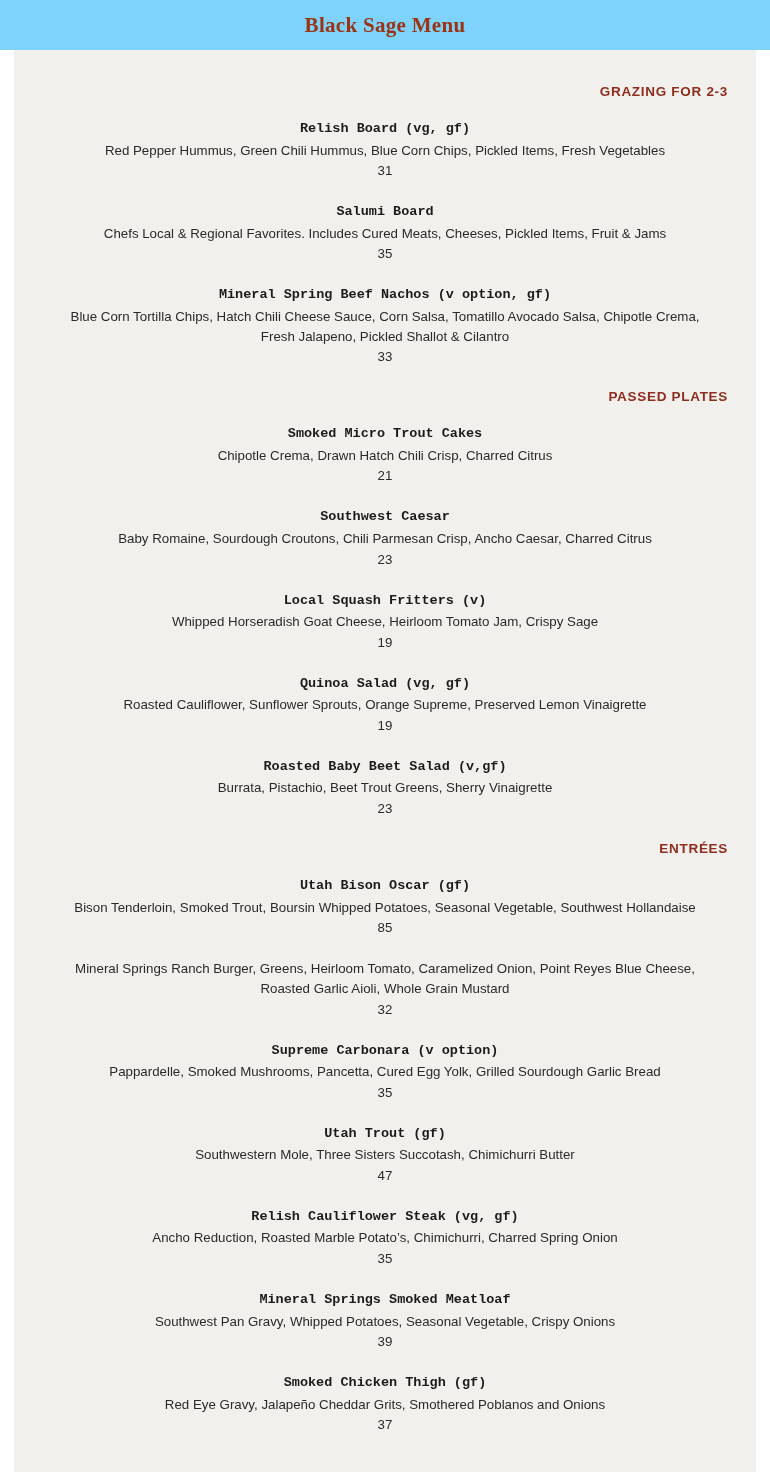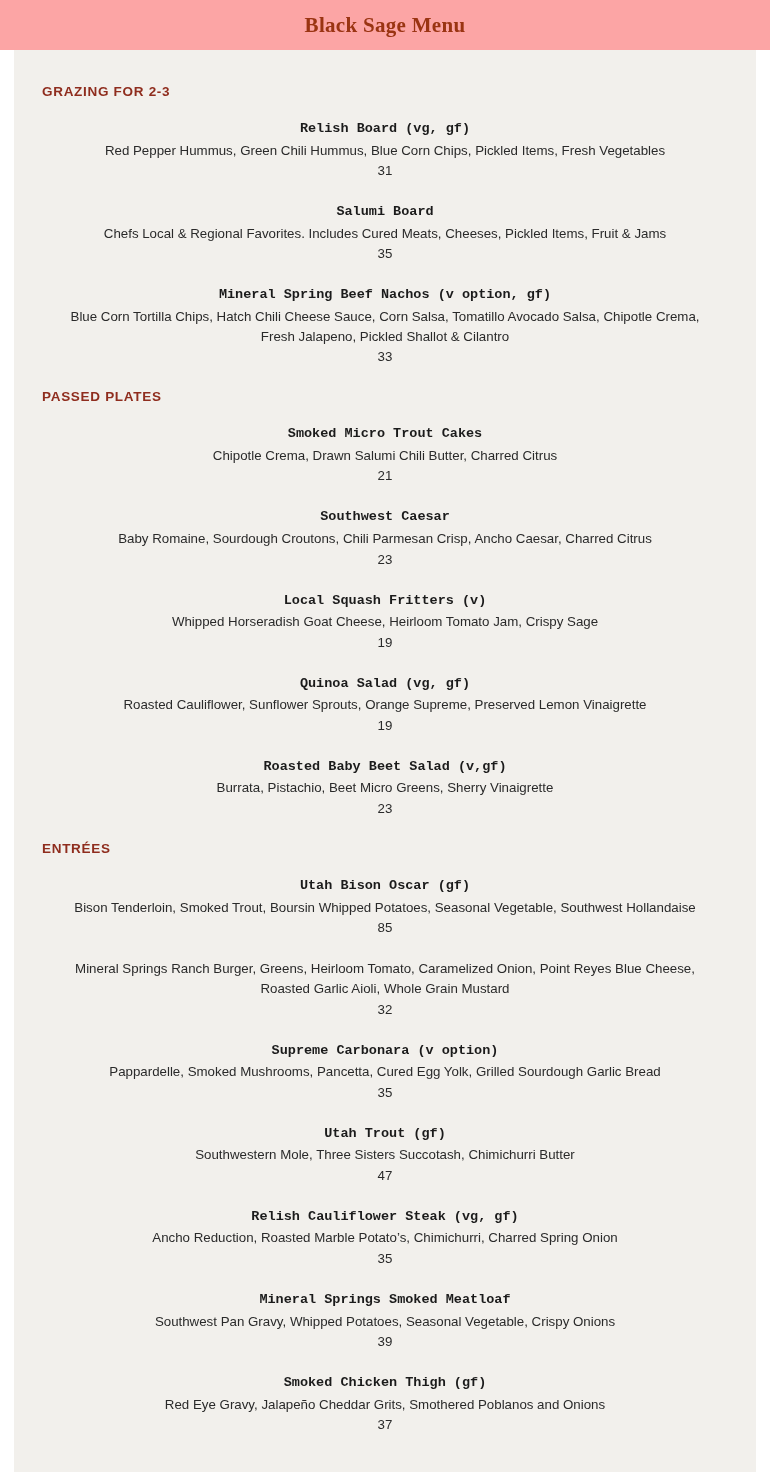--- a/index.html
+++ b/index.html
@@ -22,33 +22,33 @@
   }
   .menu-title {
     text-align: center;
     font-family: "Liberation Serif", serif;
     font-weight: bold;
     font-size: 21px;
     color: #9a3412;
     letter-spacing: 0.3px;
     padding: 13px 0 12px 0;
     margin: 0;
-    background: #fca5a5;
+    background: #7dd3fc;
   }
   .menu-body {
     background: #f2f0ec;
     margin: 0 14px 0 14px;
     padding: 26px 28px 40px 28px;
     box-sizing: border-box;
   }
   .section {
     margin-bottom: 4px;
   }
   .section-heading {
-    text-align: left;
+    text-align: right;
     font-size: 13.5px;
     font-weight: bold;
     letter-spacing: 0.7px;
     color: #8f2d1e;
     text-transform: uppercase;
     margin: 22px 0 20px 0;
   }
   .section:first-child .section-heading {
     margin-top: 8px;
   }
@@ -108,21 +108,21 @@
         <div class="item-desc">Blue Corn Tortilla Chips, Hatch Chili Cheese Sauce, Corn Salsa, Tomatillo Avocado Salsa, Chipotle Crema, Fresh Jalapeno, Pickled Shallot &amp; Cilantro</div>
         <div class="item-price">33</div>
       </div>
     </div>
 
     <div class="section">
       <div class="section-heading">PASSED PLATES</div>
 
       <div class="item">
         <div class="item-name">Smoked Micro Trout Cakes</div>
-        <div class="item-desc">Chipotle Crema, Drawn Salumi Chili Butter, Charred Citrus</div>
+        <div class="item-desc">Chipotle Crema, Drawn Hatch Chili Crisp, Charred Citrus</div>
         <div class="item-price">21</div>
       </div>
 
       <div class="item">
         <div class="item-name">Southwest Caesar</div>
         <div class="item-desc">Baby Romaine, Sourdough Croutons, Chili Parmesan Crisp, Ancho Caesar, Charred Citrus</div>
         <div class="item-price">23</div>
       </div>
 
       <div class="item">
@@ -132,21 +132,21 @@
       </div>
 
       <div class="item">
         <div class="item-name">Quinoa Salad (vg, gf)</div>
         <div class="item-desc">Roasted Cauliflower, Sunflower Sprouts, Orange Supreme, Preserved Lemon Vinaigrette</div>
         <div class="item-price">19</div>
       </div>
 
       <div class="item">
         <div class="item-name">Roasted Baby Beet Salad (v,gf)</div>
-        <div class="item-desc">Burrata, Pistachio, Beet Micro Greens, Sherry Vinaigrette</div>
+        <div class="item-desc">Burrata, Pistachio, Beet Trout Greens, Sherry Vinaigrette</div>
         <div class="item-price">23</div>
       </div>
     </div>
 
     <div class="section">
       <div class="section-heading">ENTRÉES</div>
 
       <div class="item">
         <div class="item-name">Utah Bison Oscar (gf)</div>
         <div class="item-desc">Bison Tenderloin, Smoked Trout, Boursin Whipped Potatoes, Seasonal Vegetable, Southwest Hollandaise</div>

